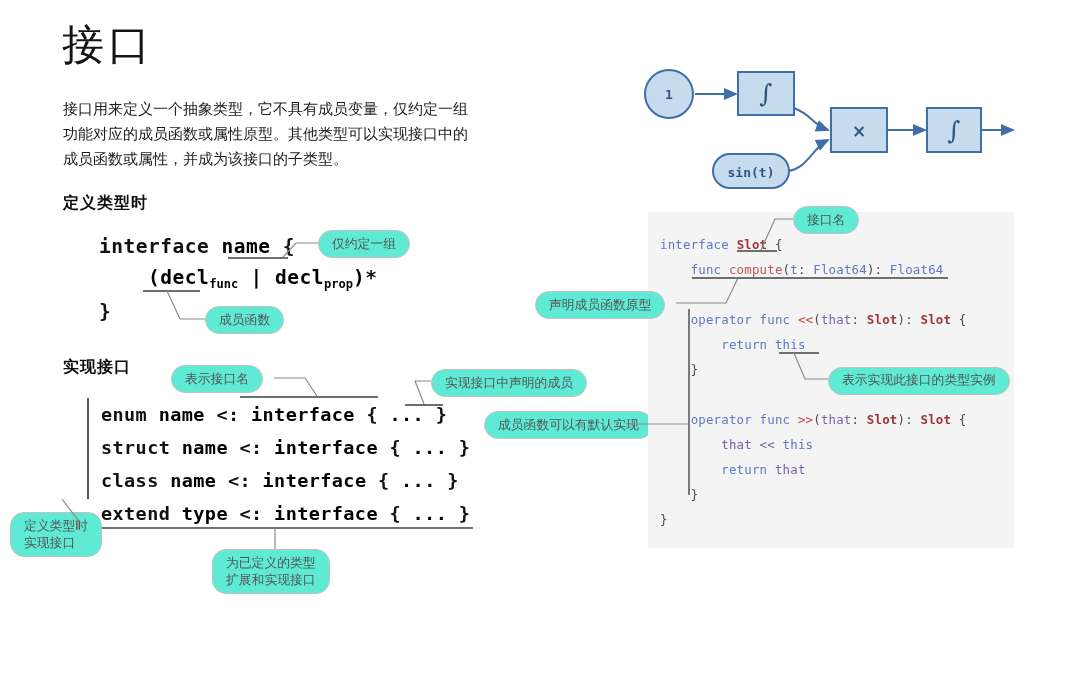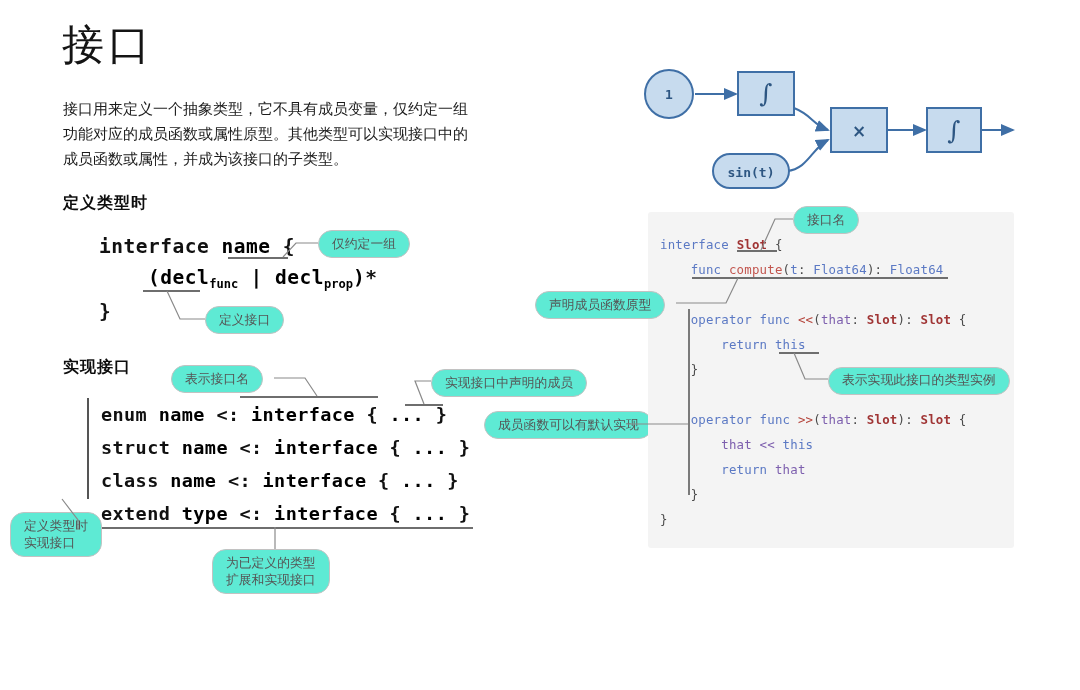--- a/index.html
+++ b/index.html
@@ -153,21 +153,21 @@
 
 <div class="abs code-mono" id="grammar-block"><span class="kw-black">interface</span><span class="kw-black"> </span><span class="grn">name</span><span class="kw-black"> </span><span class="kw-black">{</span>
 <span class="grn">    </span><span class="grn">(</span><span class="grn">decl</span><sub class="grn">func</sub><span class="grn"> </span><span class="grn">|</span><span class="grn"> </span><span class="grn">decl</span><sub class="grn">prop</sub><span class="grn">)</span><span class="kw-black">*</span>
 <span class="kw-black">}</span></div>
 
 <div class="abs u-mark" style="left:228px; top:257px; width:60px;"></div>
 
 <div class="abs u-mark" style="left:143px; top:290px; width:57px;"></div>
 
 <div class="abs bubble" style="left:318px; top:230px;">仅约定一组</div>
-<div class="abs bubble" style="left:205px; top:306px;">定义接口</div>
+<div class="abs bubble" style="left:205px; top:306px;">成员函数</div>
 
 <div class="abs section-heading" id="heading-implement">实现接口</div>
 
 <div class="abs" id="impl-vbar"></div>
 
 <div class="abs code-mono" id="impl-block"><span><span class="kw-black">enum</span><span class="kw-black"> </span><span class="grn">name</span><span class="kw-black"> </span><span class="kw-black">&lt;:</span><span class="kw-black"> </span><span class="grn">interface</span><span class="kw-black"> </span><span class="kw-black">{</span><span class="grn"> ... </span><span class="kw-black">}</span></span>
 <span><span class="kw-black">struct</span><span class="kw-black"> </span><span class="grn">name</span><span class="kw-black"> </span><span class="kw-black">&lt;:</span><span class="kw-black"> </span><span class="grn">interface</span><span class="kw-black"> </span><span class="kw-black">{</span><span class="grn"> ... </span><span class="kw-black">}</span></span>
 <span><span class="kw-black">class</span><span class="kw-black"> </span><span class="grn">name</span><span class="kw-black"> </span><span class="kw-black">&lt;:</span><span class="kw-black"> </span><span class="grn">interface</span><span class="kw-black"> </span><span class="kw-black">{</span><span class="grn"> ... </span><span class="kw-black">}</span></span>
 <span><span class="kw-black">extend</span><span class="kw-black"> </span><span class="grn">type</span><span class="kw-black"> </span><span class="kw-black">&lt;:</span><span class="kw-black"> </span><span class="grn">interface</span><span class="kw-black"> </span><span class="kw-black">{</span><span class="grn"> ... </span><span class="kw-black">}</span></span></div>
 

